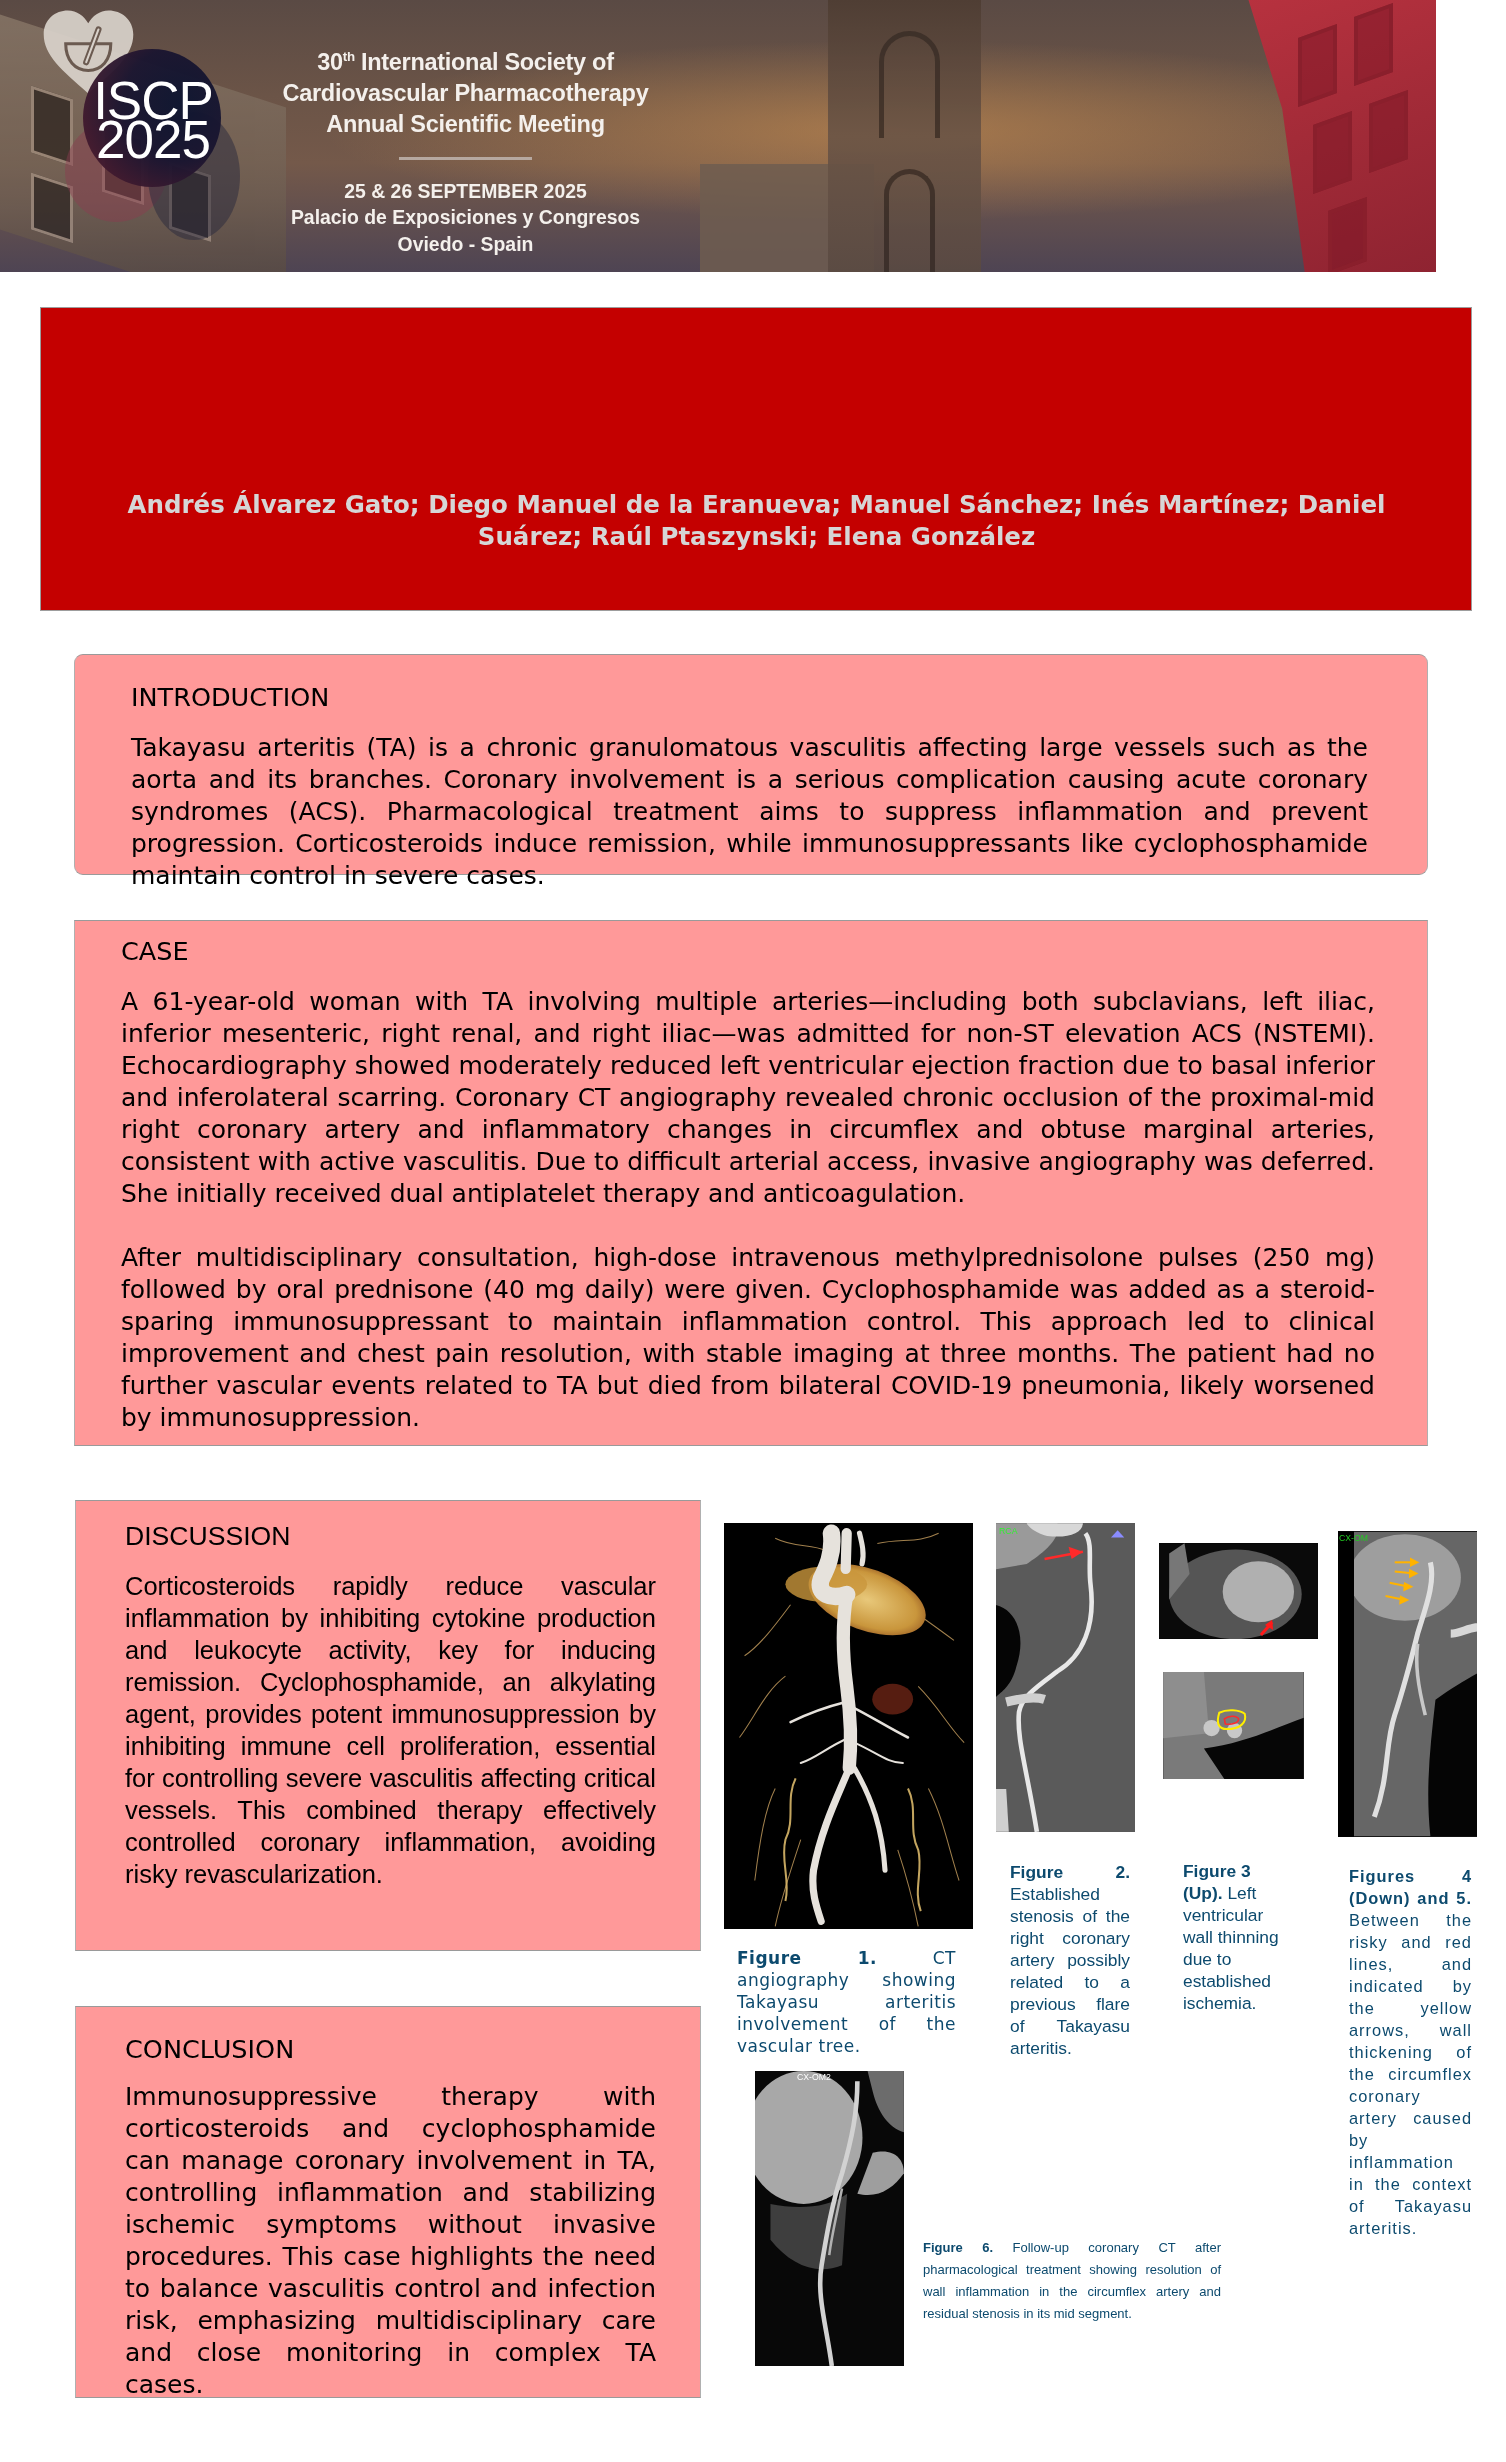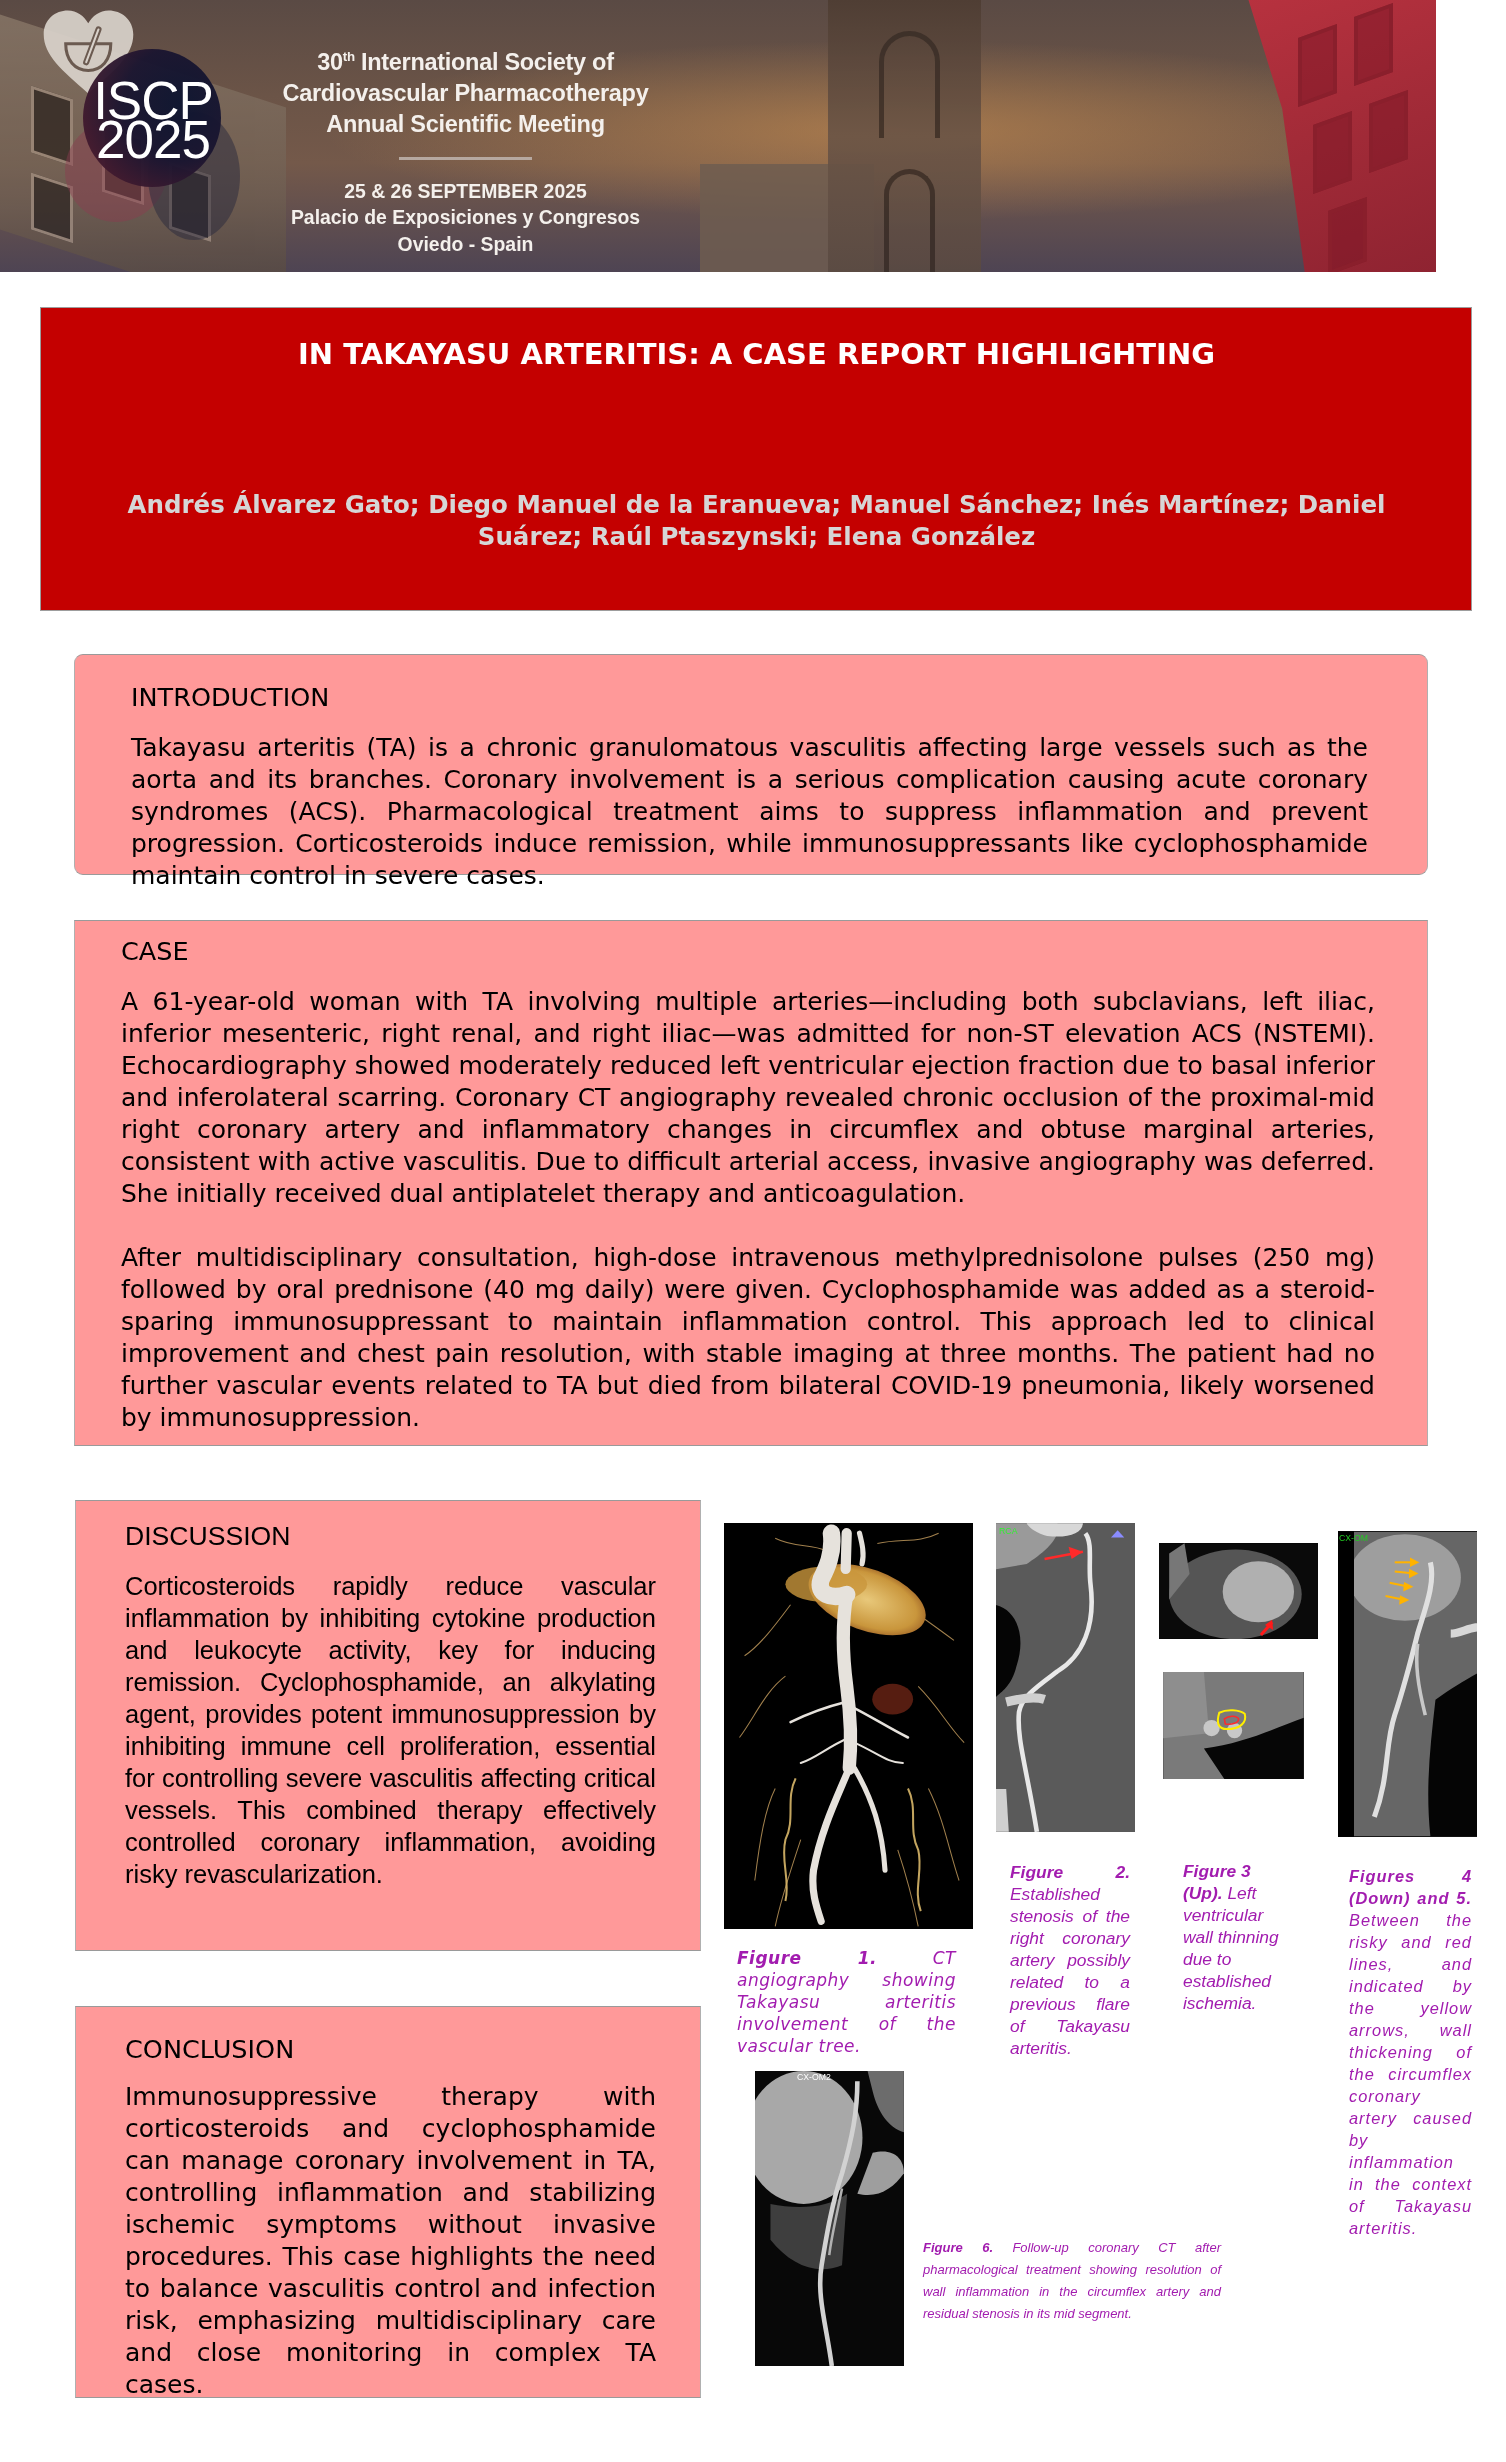--- a/index.html
+++ b/index.html
@@ -59,21 +59,21 @@
   .sec-body p { margin: 0; }
   .sans2 { font-family: "Liberation Sans", sans-serif; }
 
   #intro { left: 74px; top: 654px; width: 1354px; height: 221px; border-radius: 9px; }
   #case { left: 74px; top: 920px; width: 1354px; height: 526px; }
   #discussion { left: 75px; top: 1500px; width: 626px; height: 451px; }
   #conclusion { left: 75px; top: 2006px; width: 626px; height: 392px; }
 
   
   .fig { background: #000; overflow: hidden; }
-  .cap { position: absolute; font-size: 17px; line-height: 22px; text-align: justify; color: #a21caf; font-style: italic; }
+  .cap { position: absolute; font-size: 17px; line-height: 22px; text-align: justify; color: #0c4a6e; }
   .cap b { font-weight: bold; }
   .cap-arial { font-family: "Liberation Sans", sans-serif; }
   .cap-wide { font-family: "DejaVu Sans", sans-serif; letter-spacing: 0.5px; }
   .ct-label { position: absolute; font-family: "Liberation Sans", sans-serif; font-size: 8.7px; }
 </style>
 </head>
 <body>
 
 <div id="banner" class="abs">
   <div class="abs bldg-left">
@@ -116,21 +116,20 @@
     <div class="conf-line">Annual Scientific Meeting</div>
     <div class="conf-rule"></div>
     <div class="conf-sub">25 &amp; 26 SEPTEMBER 2025</div>
     <div class="conf-sub">Palacio de Exposiciones y Congresos</div>
     <div class="conf-sub">Oviedo - Spain</div>
   </div>
 </div>
 
 <div id="title-box" class="abs">
   <div id="title-text" class="abs">
-    <div>IN TAKAYASU ARTERITIS: A CASE REPORT HIGHLIGHTING</div>
   </div>
   <div id="authors-text" class="abs">Andrés Álvarez Gato; Diego Manuel de la Eranueva; Manuel Sánchez; Inés Martínez; Daniel Suárez; Raúl Ptaszynski; Elena González</div>
 </div>
 
 <div id="intro" class="abs box">
   <div class="sec-head" style="left:56px;top:26.6px;">INTRODUCTION</div>
   <div class="sec-body" style="left:56px;top:77px;width:1237px;">Takayasu arteritis (TA) is a chronic granulomatous vasculitis affecting large vessels such as the aorta and its branches. Coronary involvement is a serious complication causing acute coronary syndromes (ACS). Pharmacological treatment aims to suppress inflammation and prevent progression. Corticosteroids induce remission, while immunosuppressants like cyclophosphamide maintain control in severe cases.</div>
 </div>
 
 <div id="case" class="abs box">

